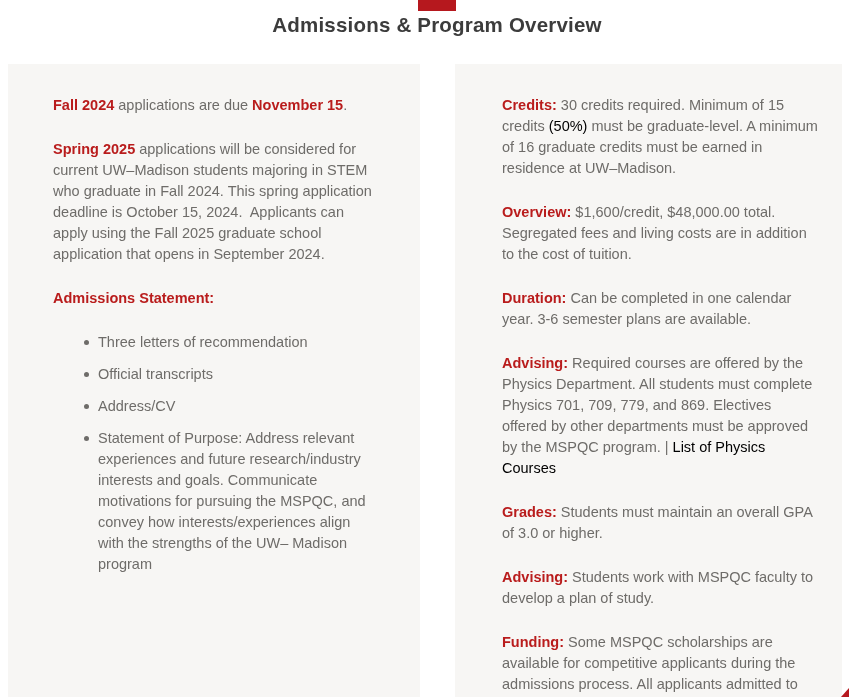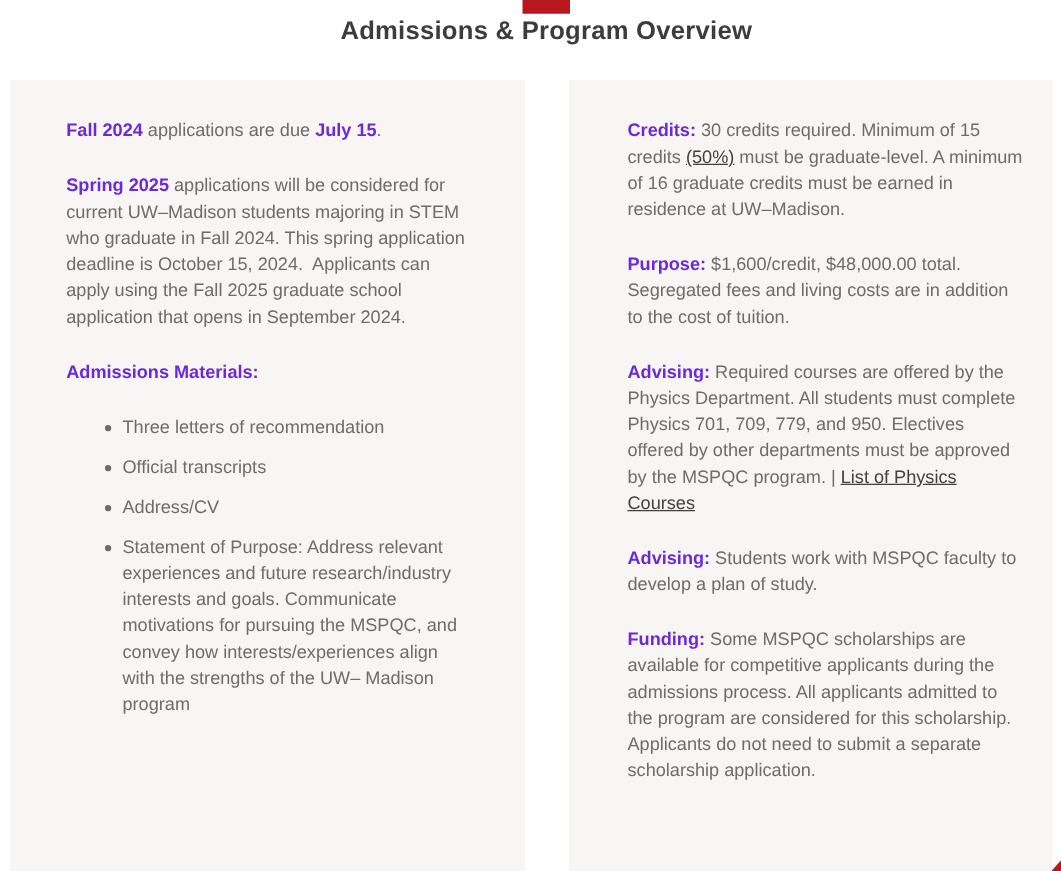--- a/index.html
+++ b/index.html
@@ -22,23 +22,23 @@
   .card {
     position:absolute; top:64px; height:633px; box-sizing:border-box;
     background:#f7f6f4; overflow:hidden;
   }
   .card-left  { left:8px;   width:412px; padding:31px 45px 0 45px; }
   .card-right { left:455px; width:387px; padding:31px 22px 0 47px; }
   .card p {
     margin:0 0 23px 0;
     font-size:14.5px; line-height:21px; color:#6e6c69;
   }
-  .card strong { font-weight:700; color:#6d28d9; }
+  .card strong { font-weight:700; color:#b91c1c; }
   .card a {
-    color:#404040; text-decoration:underline; cursor:pointer;
+    color:#000000; cursor:pointer;
   }
   .card ul {
     list-style:none; margin:0 0 23px 0; padding:0 0 0 45px;
   }
   .card li {
     position:relative; margin:11px 0 11px 0;
     font-size:14.5px; line-height:21px; color:#6e6c69;
   }
   .card li::before {
     content:""; position:absolute; left:-14px; top:8px;
@@ -51,32 +51,34 @@
   }
 </style>
 </head>
 <body>
 
 <div class="accent-bar"></div>
 
 <h1 class="page-title">Admissions &amp; Program Overview</h1>
 
 <div class="card card-left" id="left-col">
-    <p><strong>Fall 2024</strong><span> applications are due </span><strong>July 15</strong><span>.</span></p>
+    <p><strong>Fall 2024</strong><span> applications are due </span><strong>November 15</strong><span>.</span></p>
     <p><strong>Spring 2025</strong><span> applications will be considered for current UW–Madison students majoring in STEM who graduate in Fall 2024. This spring application deadline is October 15, 2024.&nbsp; Applicants can apply using the Fall 2025 graduate school application that opens in September 2024.</span></p>
-    <p><strong>Admissions Materials:</strong></p>
+    <p><strong>Admissions Statement:</strong></p>
     <ul>
       <li>Three letters of recommendation</li>
       <li>Official transcripts</li>
       <li>Address/CV</li>
       <li>Statement of Purpose: Address relevant experiences and future research/industry interests and goals. Communicate motivations for pursuing the MSPQC, and convey how interests/experiences align with the strengths of the UW– Madison program</li>
     </ul>
   </div>
 
 <div class="card card-right" id="right-col">
     <p><strong>Credits:</strong><span> 30 credits required. Minimum of 15 credits </span><a>(50%)</a><span> must be graduate-level. A minimum of 16 graduate credits must be earned in residence at UW–Madison.</span></p>
-    <p><strong>Purpose:</strong><span> $1,600/credit, $48,000.00 total. Segregated fees and living costs are in addition to the cost of tuition.</span></p>
-    <p><strong>Advising:</strong><span> Required courses are offered by the Physics Department. All students must complete Physics 701, 709, 779, and 950. Electives offered by other departments must be approved by the MSPQC program. | </span><a>List of Physics Courses</a></p>
+    <p><strong>Overview:</strong><span> $1,600/credit, $48,000.00 total. Segregated fees and living costs are in addition to the cost of tuition.</span></p>
+    <p><strong>Duration:</strong><span> Can be completed in one calendar year. 3-6 semester plans are available.</span></p>
+    <p><strong>Advising:</strong><span> Required courses are offered by the Physics Department. All students must complete Physics 701, 709, 779, and 869. Electives offered by other departments must be approved by the MSPQC program. | </span><a>List of Physics Courses</a></p>
+    <p><strong>Grades:</strong><span> Students must maintain an overall GPA of 3.0 or higher.</span></p>
     <p><strong>Advising:</strong><span> Students work with MSPQC faculty to develop a plan of study.</span></p>
     <p><strong>Funding:</strong><span> Some MSPQC scholarships are available for competitive applicants during the admissions process. All applicants admitted to the program are considered for this scholarship. Applicants do not need to submit a separate scholarship application.</span></p>
   </div>
 
 <div class="corner-mark"></div>
 
 </body></html>

